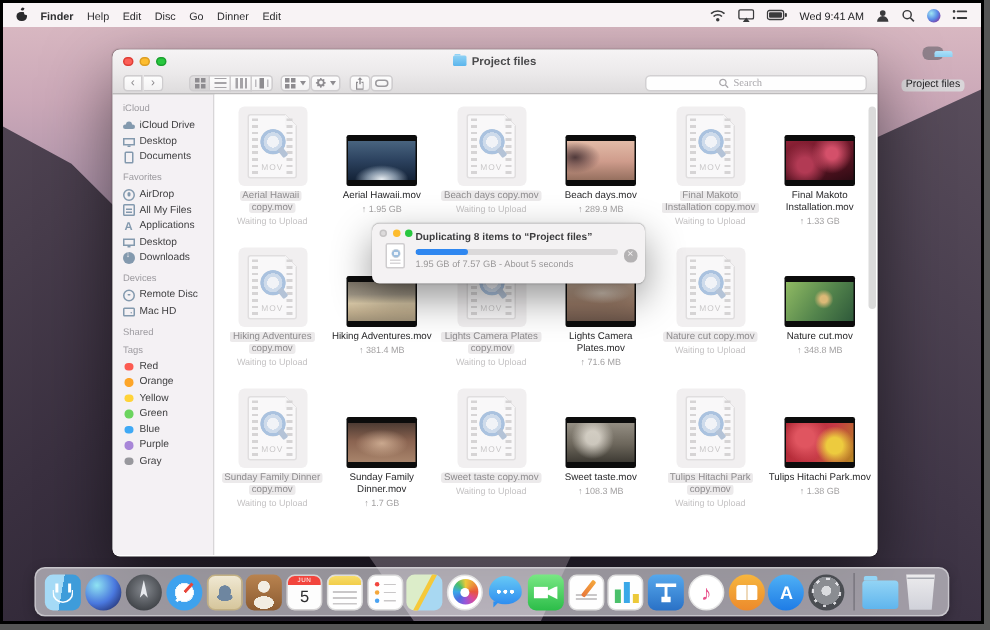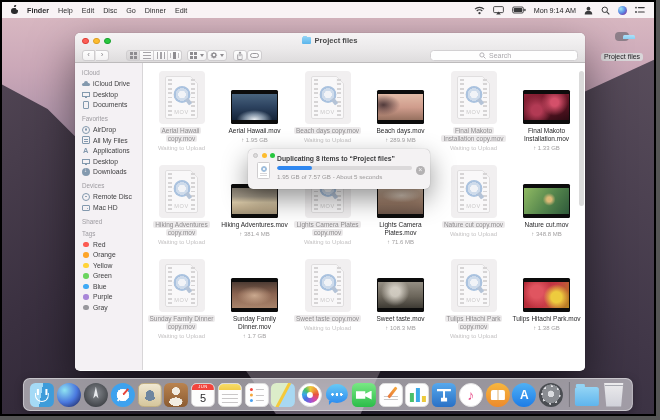--- a/index.html
+++ b/index.html
@@ -82,21 +82,21 @@
   .vi-flow{width:9px;height:7px;background:
     linear-gradient(#8e8c90,#8e8c90) 3px 0/3px 7px no-repeat,
     linear-gradient(#bdbbbf,#bdbbbf) 0 1px/1.4px 5px no-repeat,
     linear-gradient(#bdbbbf,#bdbbbf) 7.6px 1px/1.4px 5px no-repeat;}
   .chev{width:0;height:0;border-left:2.5px solid transparent;border-right:2.5px solid transparent;border-top:3px solid #8e8c90;margin-left:2.5px;}
   .tag-glyph{width:9px;height:5px;border:1px solid #9b999d;border-radius:3px;}
   .tb-gap{width:6px;}
   .search{margin-left:auto;width:148px;height:11px;border:1px solid #d2d0d2;border-radius:3.5px;background:#fefefe;
     display:flex;align-items:center;justify-content:center;gap:3px;color:#a9a7ab;font-size:7px;}
   .search input{border:none;outline:none;background:transparent;font-size:7px;width:40px;color:#333;
-    font-family:Liberation Sans, sans-serif;padding:0;}
+    font-family:Liberation Serif, serif;padding:0;}
   .search input::placeholder{color:#a9a7ab;}
 
   .win-body{display:flex;height:307px;}
   
   .sidebar{width:68px;background:#f4f1f4;border-right:1px solid #d8d6d8;padding:6px 0 0 7px;overflow:hidden;}
   .sb-title{font-size:6.3px;color:#9d9ba0;margin:5px 0 2.5px;}
   .sb-section:first-child .sb-title{margin-top:0;}
   .sb-item{display:flex;align-items:center;height:10.5px;font-size:6.8px;color:#404042;white-space:nowrap;}
   .sb-ic{width:8px;height:8px;margin-right:3px;flex:none;position:relative;display:inline-block;}
   .tag-dot{width:5.5px;height:5.5px;border-radius:50%;margin:0 4.5px 0 1px;}
@@ -306,21 +306,21 @@
         </svg>
       <svg width="11" height="9" viewBox="0 0 11 9">
           <rect x="0.6" y="0.6" width="9.8" height="6" rx="1" fill="none" stroke="#3a3a3c" stroke-width="0.9"></rect>
           <path d="M3.2 8.6h4.6L5.5 5.6z" fill="#3a3a3c"></path>
         </svg>
       <svg width="14" height="8" viewBox="0 0 14 8">
           <rect x="0.6" y="1" width="10.8" height="6" rx="1.4" fill="none" stroke="#3a3a3c" stroke-width="0.9"></rect>
           <rect x="1.7" y="2.1" width="8.6" height="3.8" rx="0.7" fill="#3a3a3c"></rect>
           <rect x="12.2" y="2.7" width="1.4" height="2.6" rx="0.7" fill="#3a3a3c"></rect>
         </svg>
-      <span class="mb-time">Mon 9:14 AM</span>
+      <span class="mb-time">Wed 9:41 AM</span>
       <svg width="9" height="9" viewBox="0 0 10 10" fill="#3a3a3c">
           <circle cx="5" cy="3" r="2.1"></circle>
           <path d="M0.8 9.4a4.2 4.2 0 0 1 8.4 0z"></path>
         </svg>
       <svg width="9" height="9" viewBox="0 0 10 10">
           <circle cx="4.2" cy="4.2" r="3" fill="none" stroke="#3a3a3c" stroke-width="1.1"></circle>
           <line x1="6.5" y1="6.5" x2="9.2" y2="9.2" stroke="#3a3a3c" stroke-width="1.2"></line>
         </svg>
       <span class="siri-dot"></span>
       <svg width="10" height="8" viewBox="0 0 10 8" fill="#3a3a3c">

